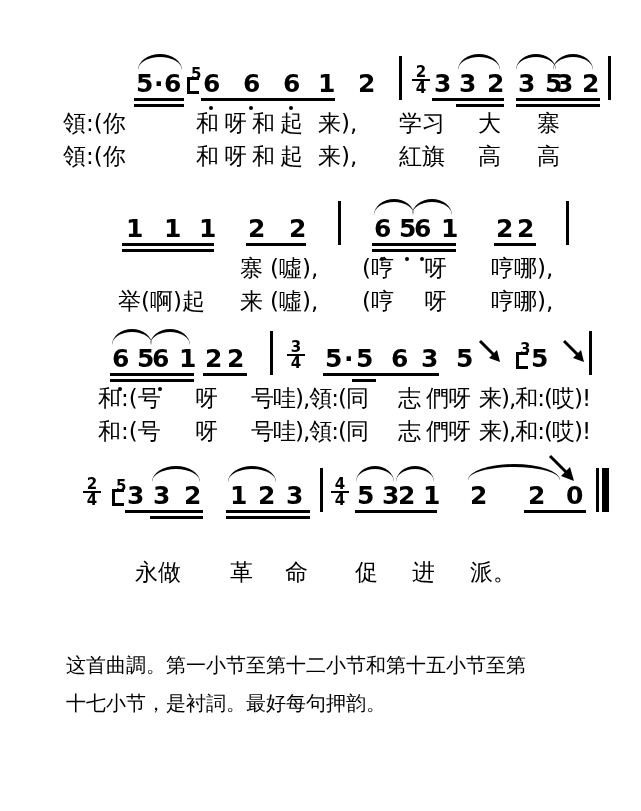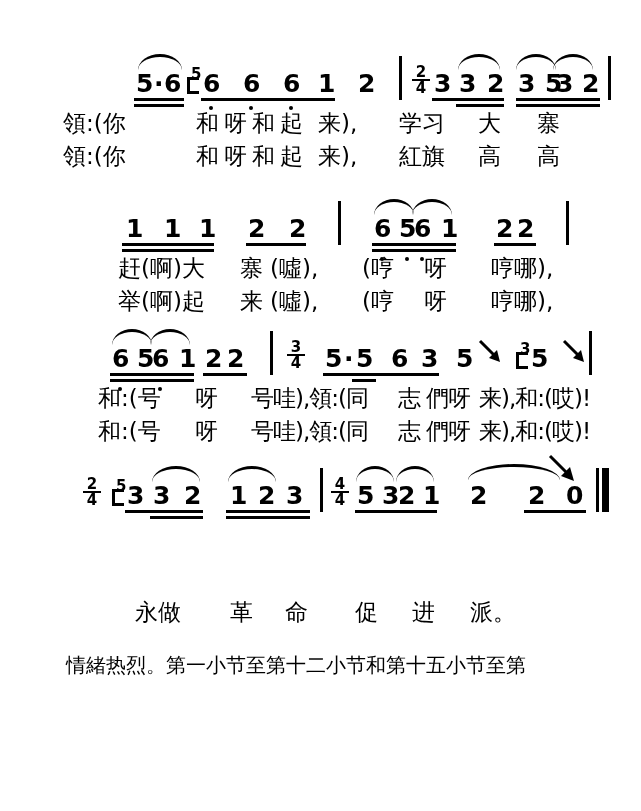--- a/index.html
+++ b/index.html
@@ -277,21 +277,20 @@
       <div class="octdot" style="left:420px; bottom:-4px;"></div>
 
       <span class="note" style="left:496px;">2</span>
       <span class="note" style="left:517px;">2</span>
       <div class="beam" style="left:494px; bottom:11px; width:42px;"></div>
 
       <div class="barline" style="left:566px;"></div>
     </div>
 
     <div class="lyricline" style="top:58px;">
-      <span class="lyr" style="left:118px;">赶(啊)大</span>
       <span class="lyr" style="left:240px;">寨</span>
       <span class="lyr" style="left:270px;">(噓),</span>
       <span class="lyr" style="left:362px;">(哼</span>
       <span class="lyr" style="left:424px;">呀</span>
       <span class="lyr" style="left:491px;">哼哪),</span>
     </div>
 
     <div class="lyricline" style="top:91px;">
       <span class="lyr" style="left:118px;">举(啊)起</span>
       <span class="lyr" style="left:240px;">来</span>
@@ -433,27 +432,28 @@
         </svg>
       </div>
 
       <div class="endbar" style="left:596px;">
         <i class="thin"></i>
         <i class="thick"></i>
       </div>
     </div>
 
 
-    <div class="lyricline" style="top:95px;margin-top:40px;">
+    <div class="lyricline" style="top:95px;">
       <span class="lyr" style="left:135px;">永做</span>
       <span class="lyr" style="left:230px;">革</span>
       <span class="lyr" style="left:285px;">命</span>
       <span class="lyr" style="left:355px;">促</span>
       <span class="lyr" style="left:412px;">进</span>
       <span class="lyr" style="left:470px;">派。</span>
     </div>
   </div>
 
   <div id="note-block">
-    <p>情緒热烈。第一小节至第十二小节和第十五小节至第</p>
+    <p>这首曲調。第一小节至第十二小节和第十五小节至第</p>
+    <p>十七小节，是衬詞。最好每句押韵。</p>
   </div>
 
 </div>
 
 </body></html>

